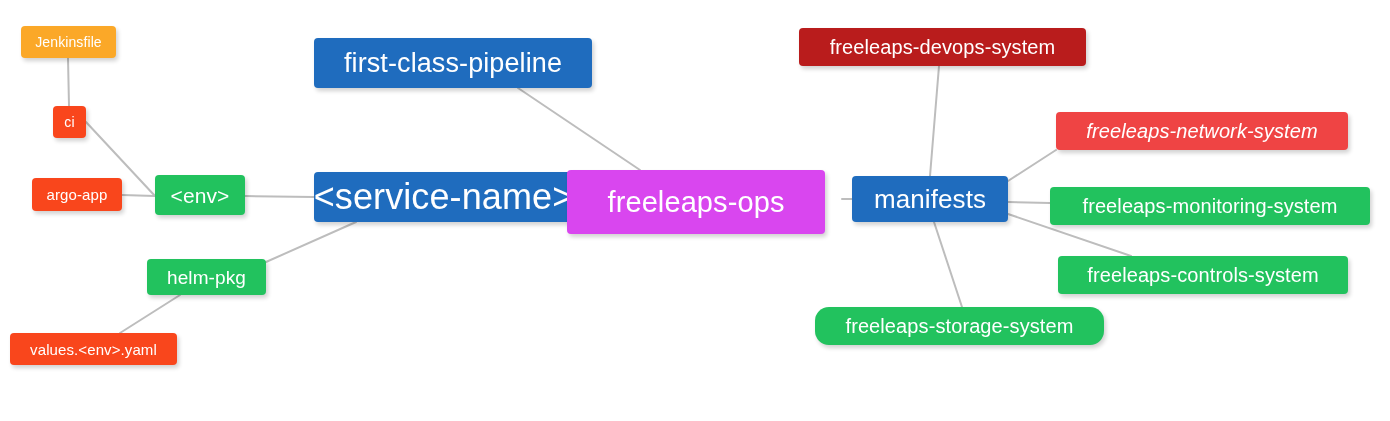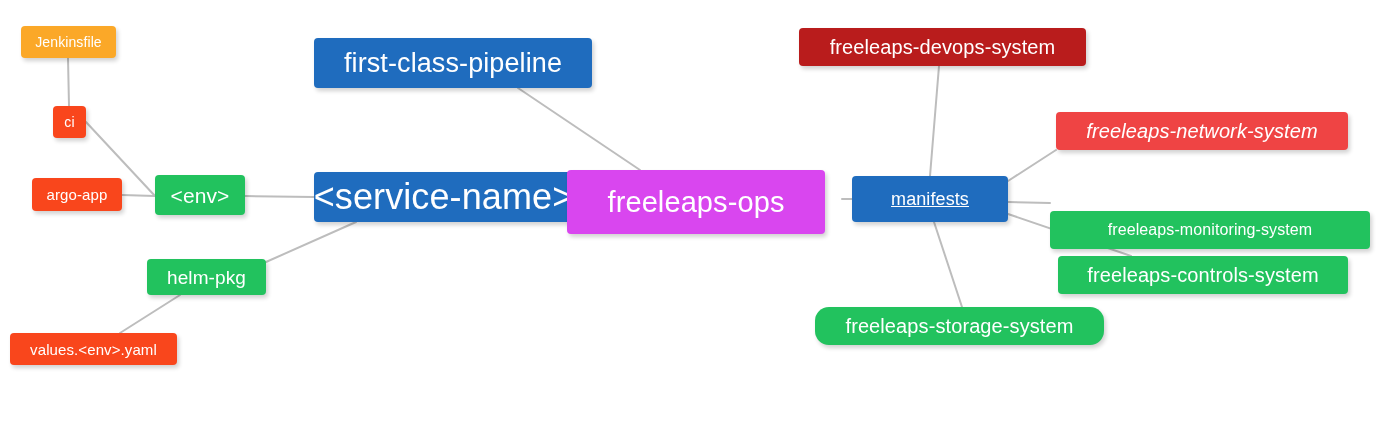--- a/index.html
+++ b/index.html
@@ -93,30 +93,30 @@
       </div>
       <div class="node" style="left: 314px; top: 38px; width: 278px; height: 50px; background: rgb(31, 108, 190); font-size: 27px;">
         <span class="node-label">first-class-pipeline</span>
       </div>
       <div class="node" style="left: 314px; top: 172px; width: 259px; height: 50px; background: rgb(31, 108, 190); font-size: 36px;">
         <span class="node-label">&lt;service-name&gt;</span>
       </div>
       <div class="node" style="left: 556px; top: 170px; width: 258px; height: 64px; background: #d946ef; font-size: 29px; margin-left: 11px;">
         <span class="node-label">freeleaps-ops</span>
       </div>
-      <div class="node" style="left: 852px; top: 176px; width: 156px; height: 46px; background: rgb(31, 108, 190); font-size: 18px; text-decoration: underline;">
+      <div class="node" style="left: 852px; top: 176px; width: 156px; height: 46px; background: rgb(31, 108, 190); font-size: 26px;">
         <span class="node-label">manifests</span>
       </div>
       <div class="node" style="left: 799px; top: 28px; width: 287px; height: 38px; background: #b91c1c; font-size: 20px;">
         <span class="node-label">freeleaps-devops-system</span>
       </div>
       <div class="node" style="left: 1056px; top: 112px; width: 292px; height: 38px; background: #ef4444; font-size: 20px; font-style: italic;">
         <span class="node-label">freeleaps-network-system</span>
       </div>
-      <div class="node" style="left: 1050px; top: 187px; width: 320px; height: 38px; background: rgb(34, 194, 94); font-size: 16px; margin-top: 24px;">
+      <div class="node" style="left: 1050px; top: 187px; width: 320px; height: 38px; background: rgb(34, 194, 94); font-size: 20px;">
         <span class="node-label">freeleaps-monitoring-system</span>
       </div>
       <div class="node" style="left: 1058px; top: 256px; width: 290px; height: 38px; background: rgb(34, 194, 94); font-size: 20px;">
         <span class="node-label">freeleaps-controls-system</span>
       </div>
       <div class="node" style="left: 815px; top: 307px; width: 289px; height: 38px; background: rgb(34, 194, 94); font-size: 20px; border-radius: 14px;">
         <span class="node-label">freeleaps-storage-system</span>
       </div>
     </div>
 

